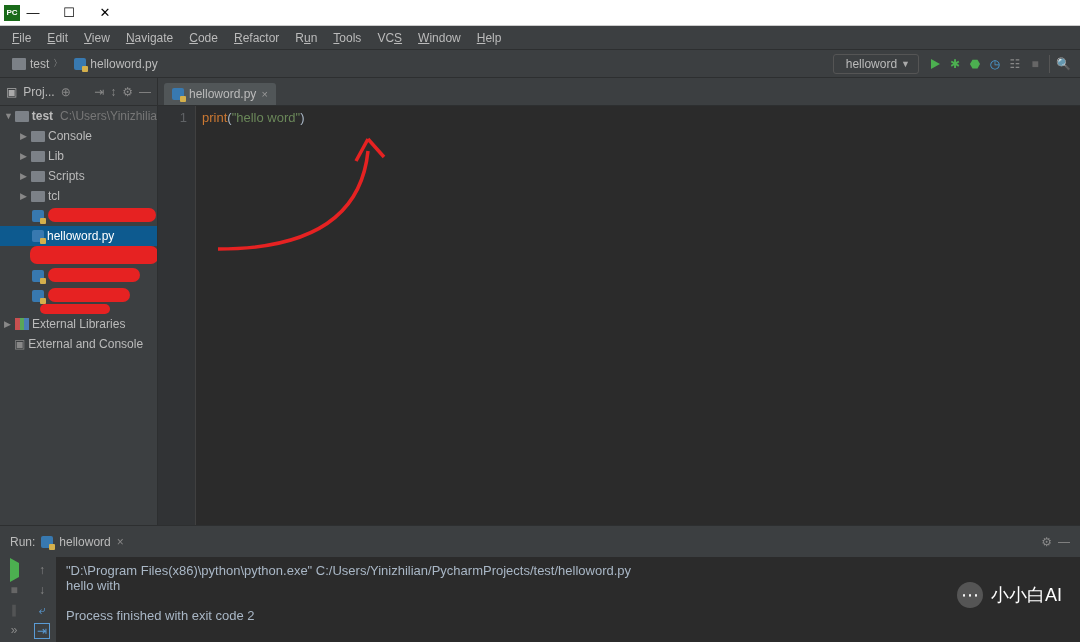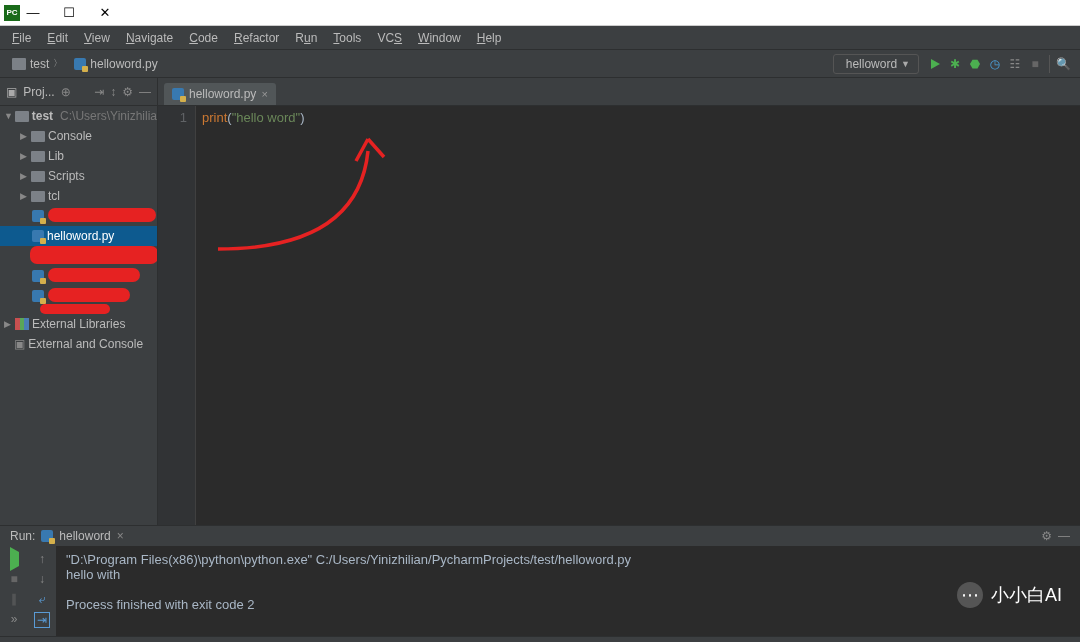--- a/index.html
+++ b/index.html
@@ -37,21 +37,21 @@
 .tab { display:flex; align-items:center; gap:5px; background:#515658; padding:4px 8px; border-radius:3px 3px 0 0; }
 .tab .close-x { color:#999; font-size:11px; }
 .code { flex:1; display:flex; font-family:Consolas,monospace; font-size:13px; position:relative; }
 .gutter { width:38px; background:#313335; color:#606366; text-align:right; padding:4px 8px 0 0; border-right:1px solid #404040;}
 .code-text { padding:4px 0 0 6px; }
 .kw { color:#cc7832; }
 .str { color:#6a8759; }
 .par { color:#a9b7c6; }
 .annot-arrow { position:absolute; left:60px; top:25px; width:280px; height:130px; pointer-events:none; }
 .run-panel { border-top:1px solid #2d2f30; }
-.run-head { height:20px; display:flex; align-items:center; padding:0 10px; gap:6px; background:#3c3f41; }
+.run-head { height:31px; display:flex; align-items:center; padding:0 10px; gap:6px; background:#3c3f41; }
 .run-body { display:flex; height:90px; background:#2b2b2b; }
 .run-side { width:56px; background:#3c3f41; display:flex; }
 .run-col { width:28px; display:flex; flex-direction:column; align-items:center; gap:6px; padding-top:6px; }
 .run-out { flex:1; padding:6px 10px; font-family:Consolas,monospace; font-size:13px; color:#a9b7c6; white-space:pre; }
 .statusbar { height:22px; background:#3c3f41; display:flex; align-items:center; padding:0 8px; border-top:1px solid #2d2f30; font-size:11px; }
 .statusbar .sp { flex:1; }
 .badge { position:absolute; right:18px; bottom:34px; display:flex; align-items:center; gap:8px; color:#fff; font-size:18px; }
 .badge .circ { width:26px; height:26px; border-radius:50%; background:#555; display:flex; align-items:center; justify-content:center; }
 .chev { font-size:9px; color:#aaa; }
 .vsep { width:1px; height:18px; background:#555; margin:0 4px; }

